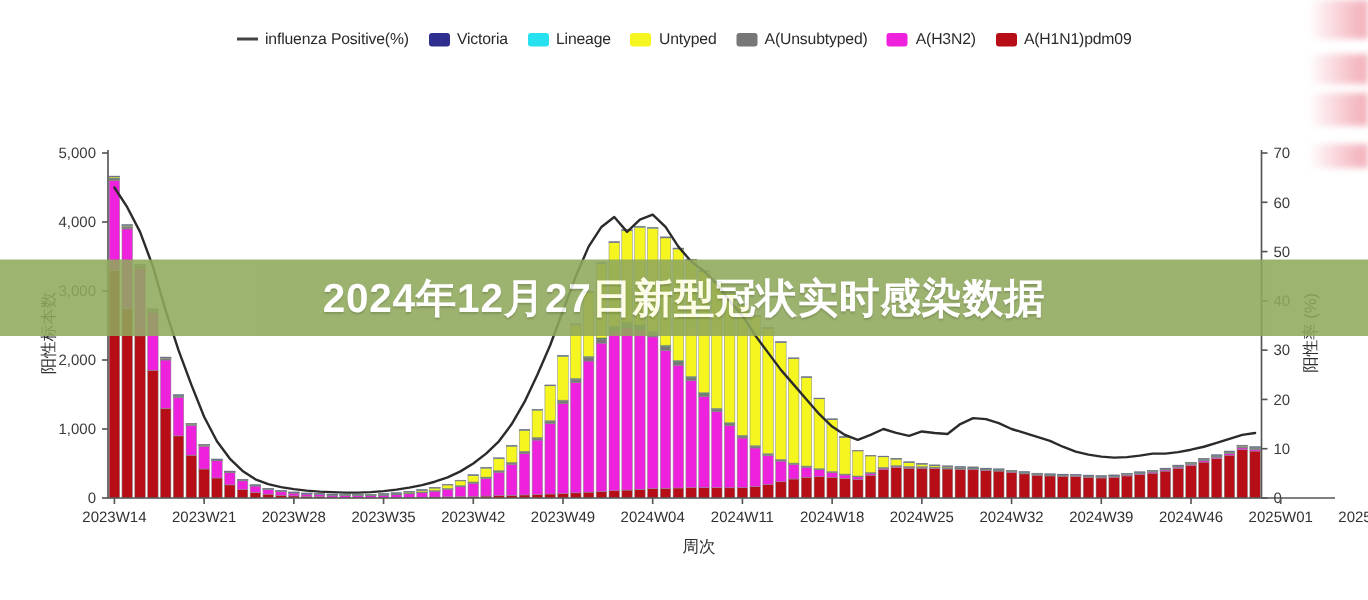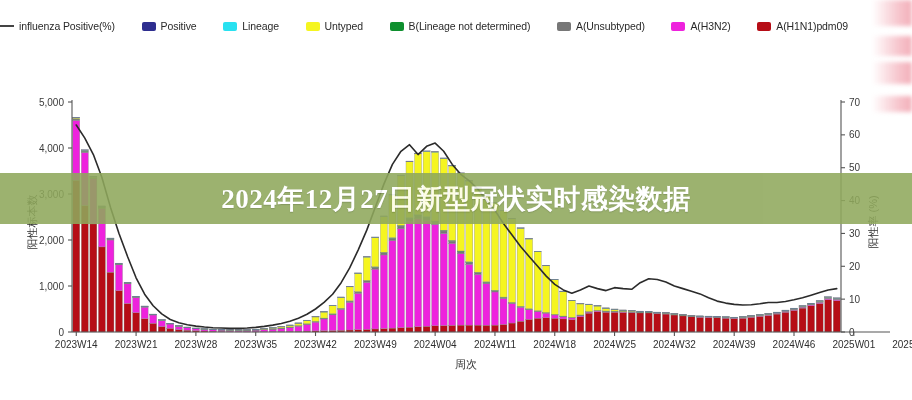--- a/index.html
+++ b/index.html
@@ -23,23 +23,23 @@
     right: 0;
     width: 40px;
     background: linear-gradient(90deg, rgba(255,255,255,0) 0%, rgba(244,180,190,0.75) 65%, rgba(240,160,172,0.85) 100%);
     filter: blur(2px);
   }
 
   
   #legend {
     position: absolute;
     left: 0; top: 20px;
-    width: 848px;
+    width: 912px;
     display: flex;
-    justify-content: space-between;
+    justify-content: center;
     align-items: center;
     gap: 13px;
     flex-wrap: nowrap;
   }
   .legend-item {
     display: flex;
     align-items: center;
     gap: 5px;
     white-space: nowrap;
   }
@@ -81,21 +81,21 @@
     position: absolute;
     left: 0;
     width: 912px;
     background: #8fa85c;
     opacity: 0.88;
     display: flex;
     align-items: center;
     justify-content: center;
   }
   #banner-text {
-    font-family: Liberation Serif, serif;
+    font-family: Liberation Sans, sans-serif;
     font-size: 27px;
     font-weight: bold;
     color: #ffffff;
     letter-spacing: 0.5px;
     white-space: nowrap;
     text-shadow: 0 1px 1px rgba(70,85,40,0.35);
   }
 </style>
 </head>
 <body>
@@ -824,33 +824,29 @@
       </svg>
   </div>
 
   <div id="legend">
       <div class="legend-item">
         <span class="legend-line" style="border-top-color: rgb(68, 68, 68);"></span>
         <span class="legend-label">influenza Positive(%)</span>
       </div>
       <div class="legend-item">
         <span class="legend-swatch" style="background: rgb(46, 46, 143);"></span>
-        <span class="legend-label">Positive</span>
+        <span class="legend-label">Victoria</span>
       </div>
       <div class="legend-item">
         <span class="legend-swatch" style="background: rgb(40, 225, 240);"></span>
         <span class="legend-label">Lineage</span>
       </div>
       <div class="legend-item">
         <span class="legend-swatch" style="background: rgb(245, 245, 32);"></span>
         <span class="legend-label">Untyped</span>
-      </div>
-      <div class="legend-item">
-        <span class="legend-swatch" style="background: rgb(14, 143, 46);"></span>
-        <span class="legend-label">B(Lineage not determined)</span>
       </div>
       <div class="legend-item">
         <span class="legend-swatch" style="background: rgb(119, 119, 119);"></span>
         <span class="legend-label">A(Unsubtyped)</span>
       </div>
       <div class="legend-item">
         <span class="legend-swatch" style="background: rgb(238, 34, 221);"></span>
         <span class="legend-label">A(H3N2)</span>
       </div>
       <div class="legend-item">

